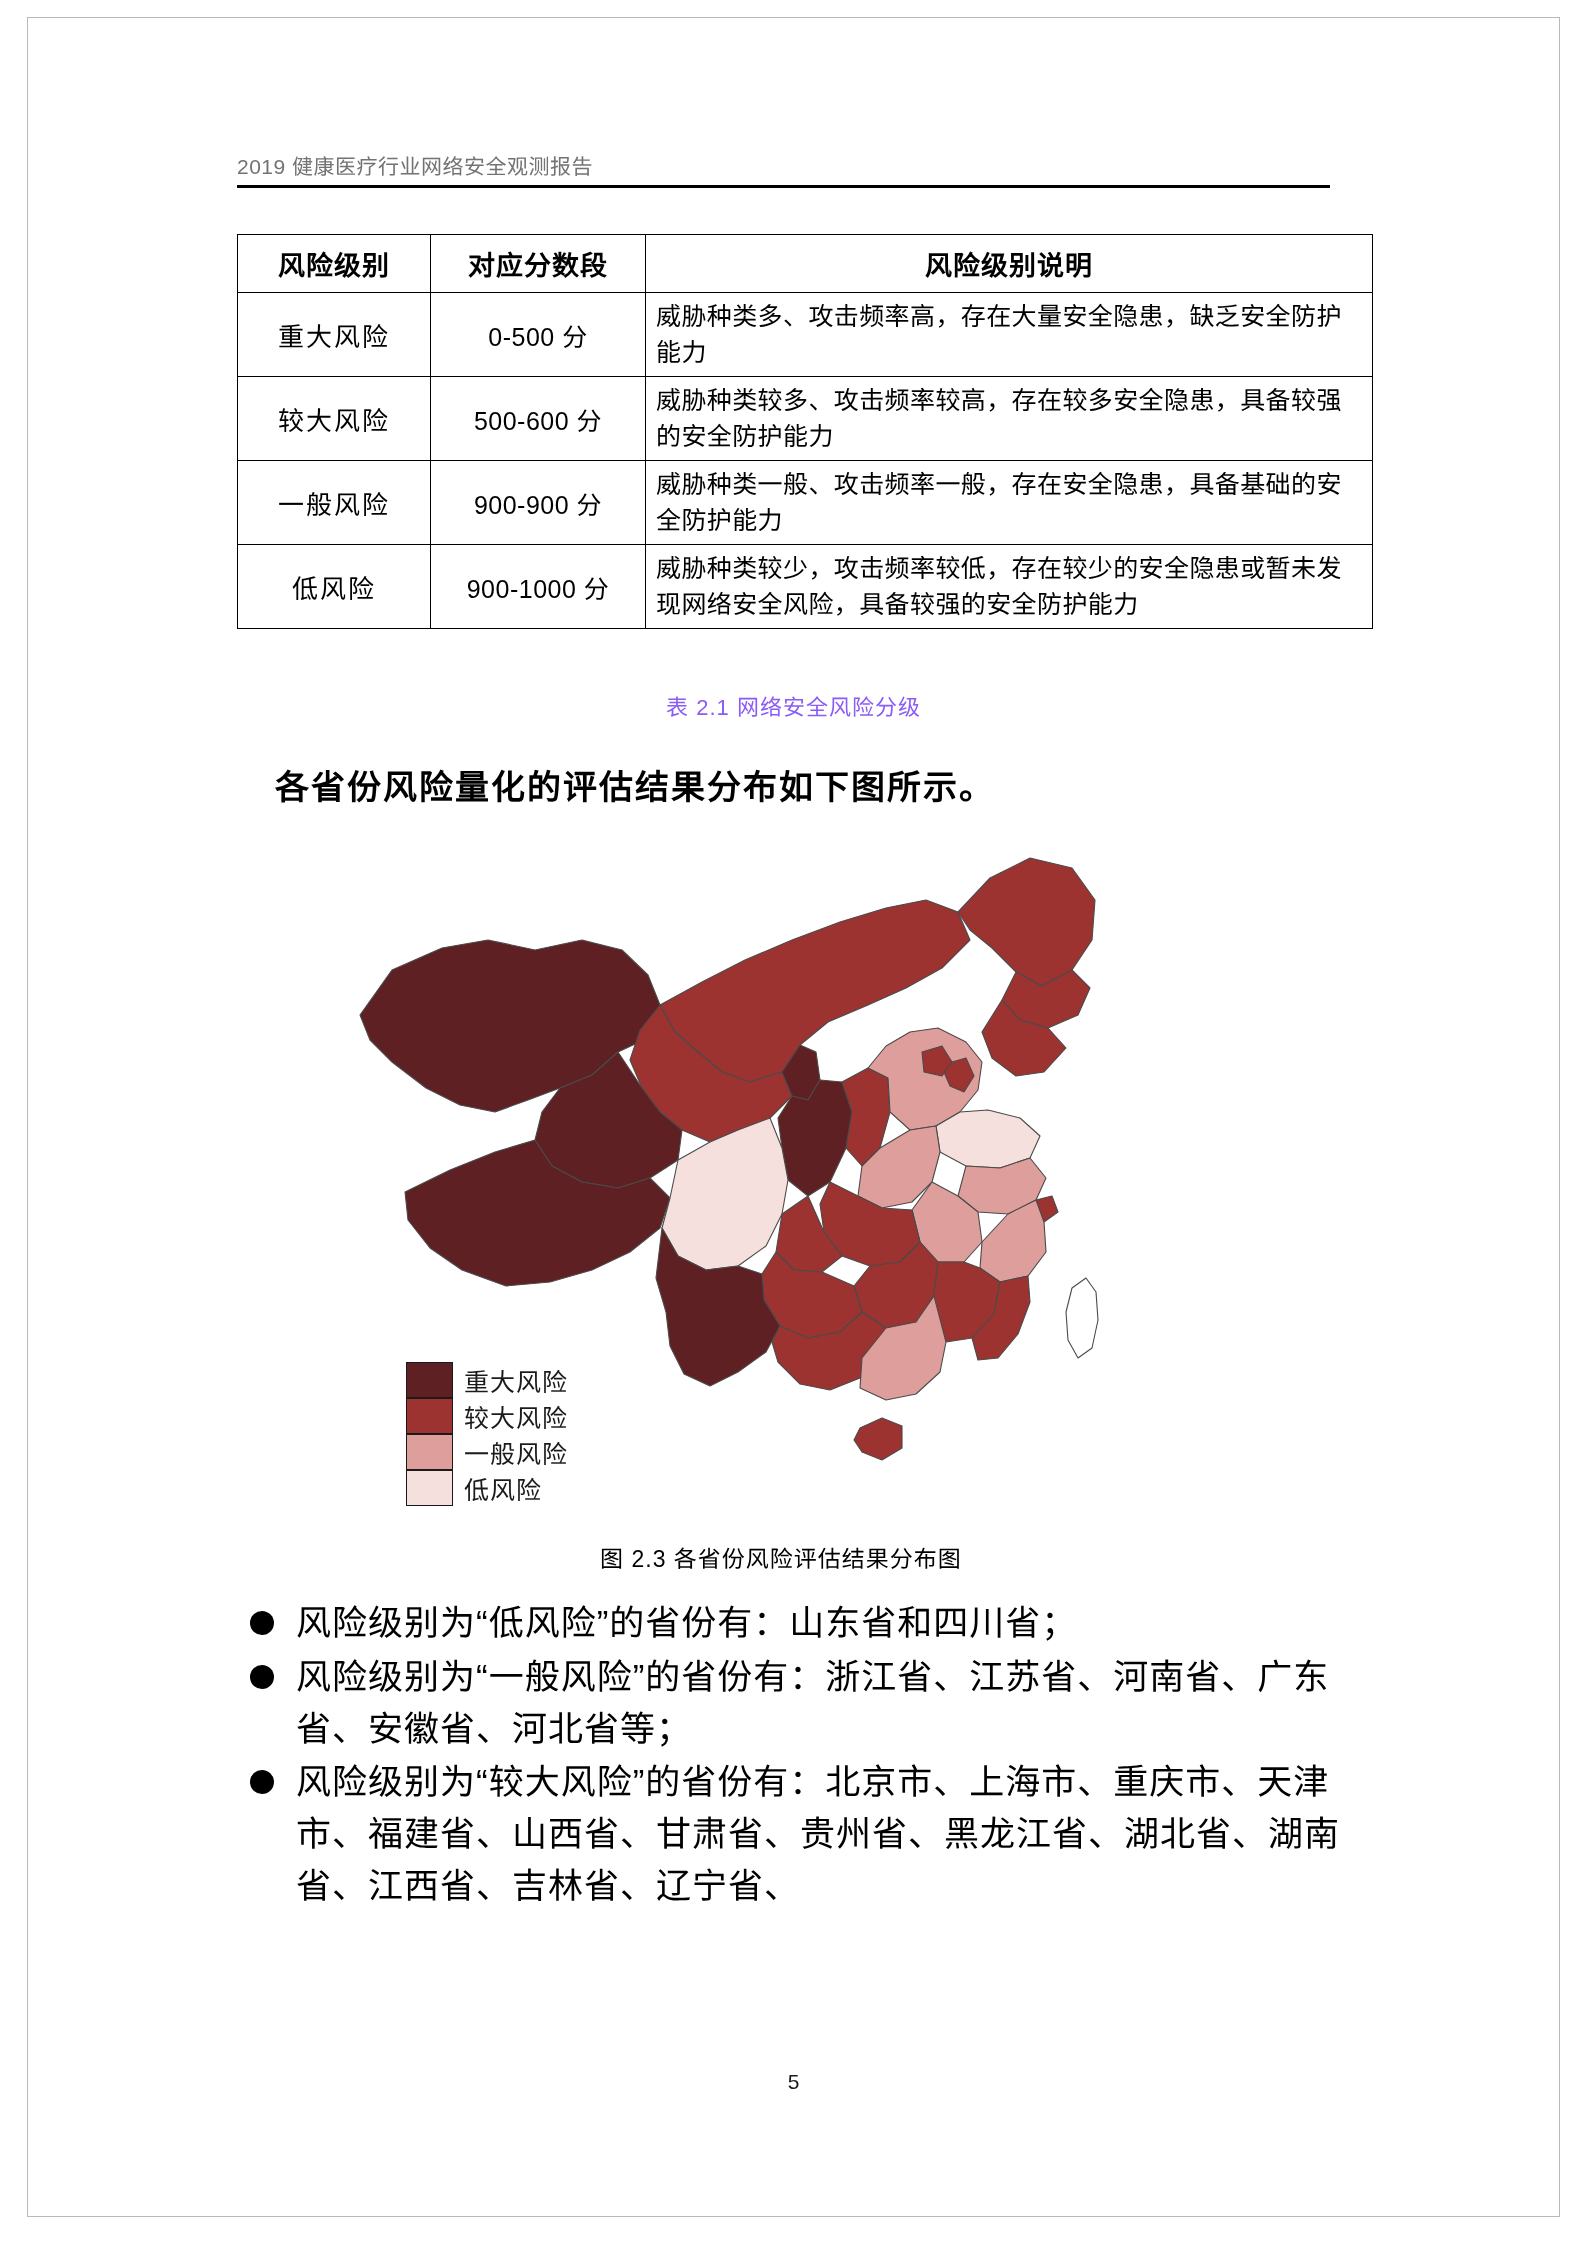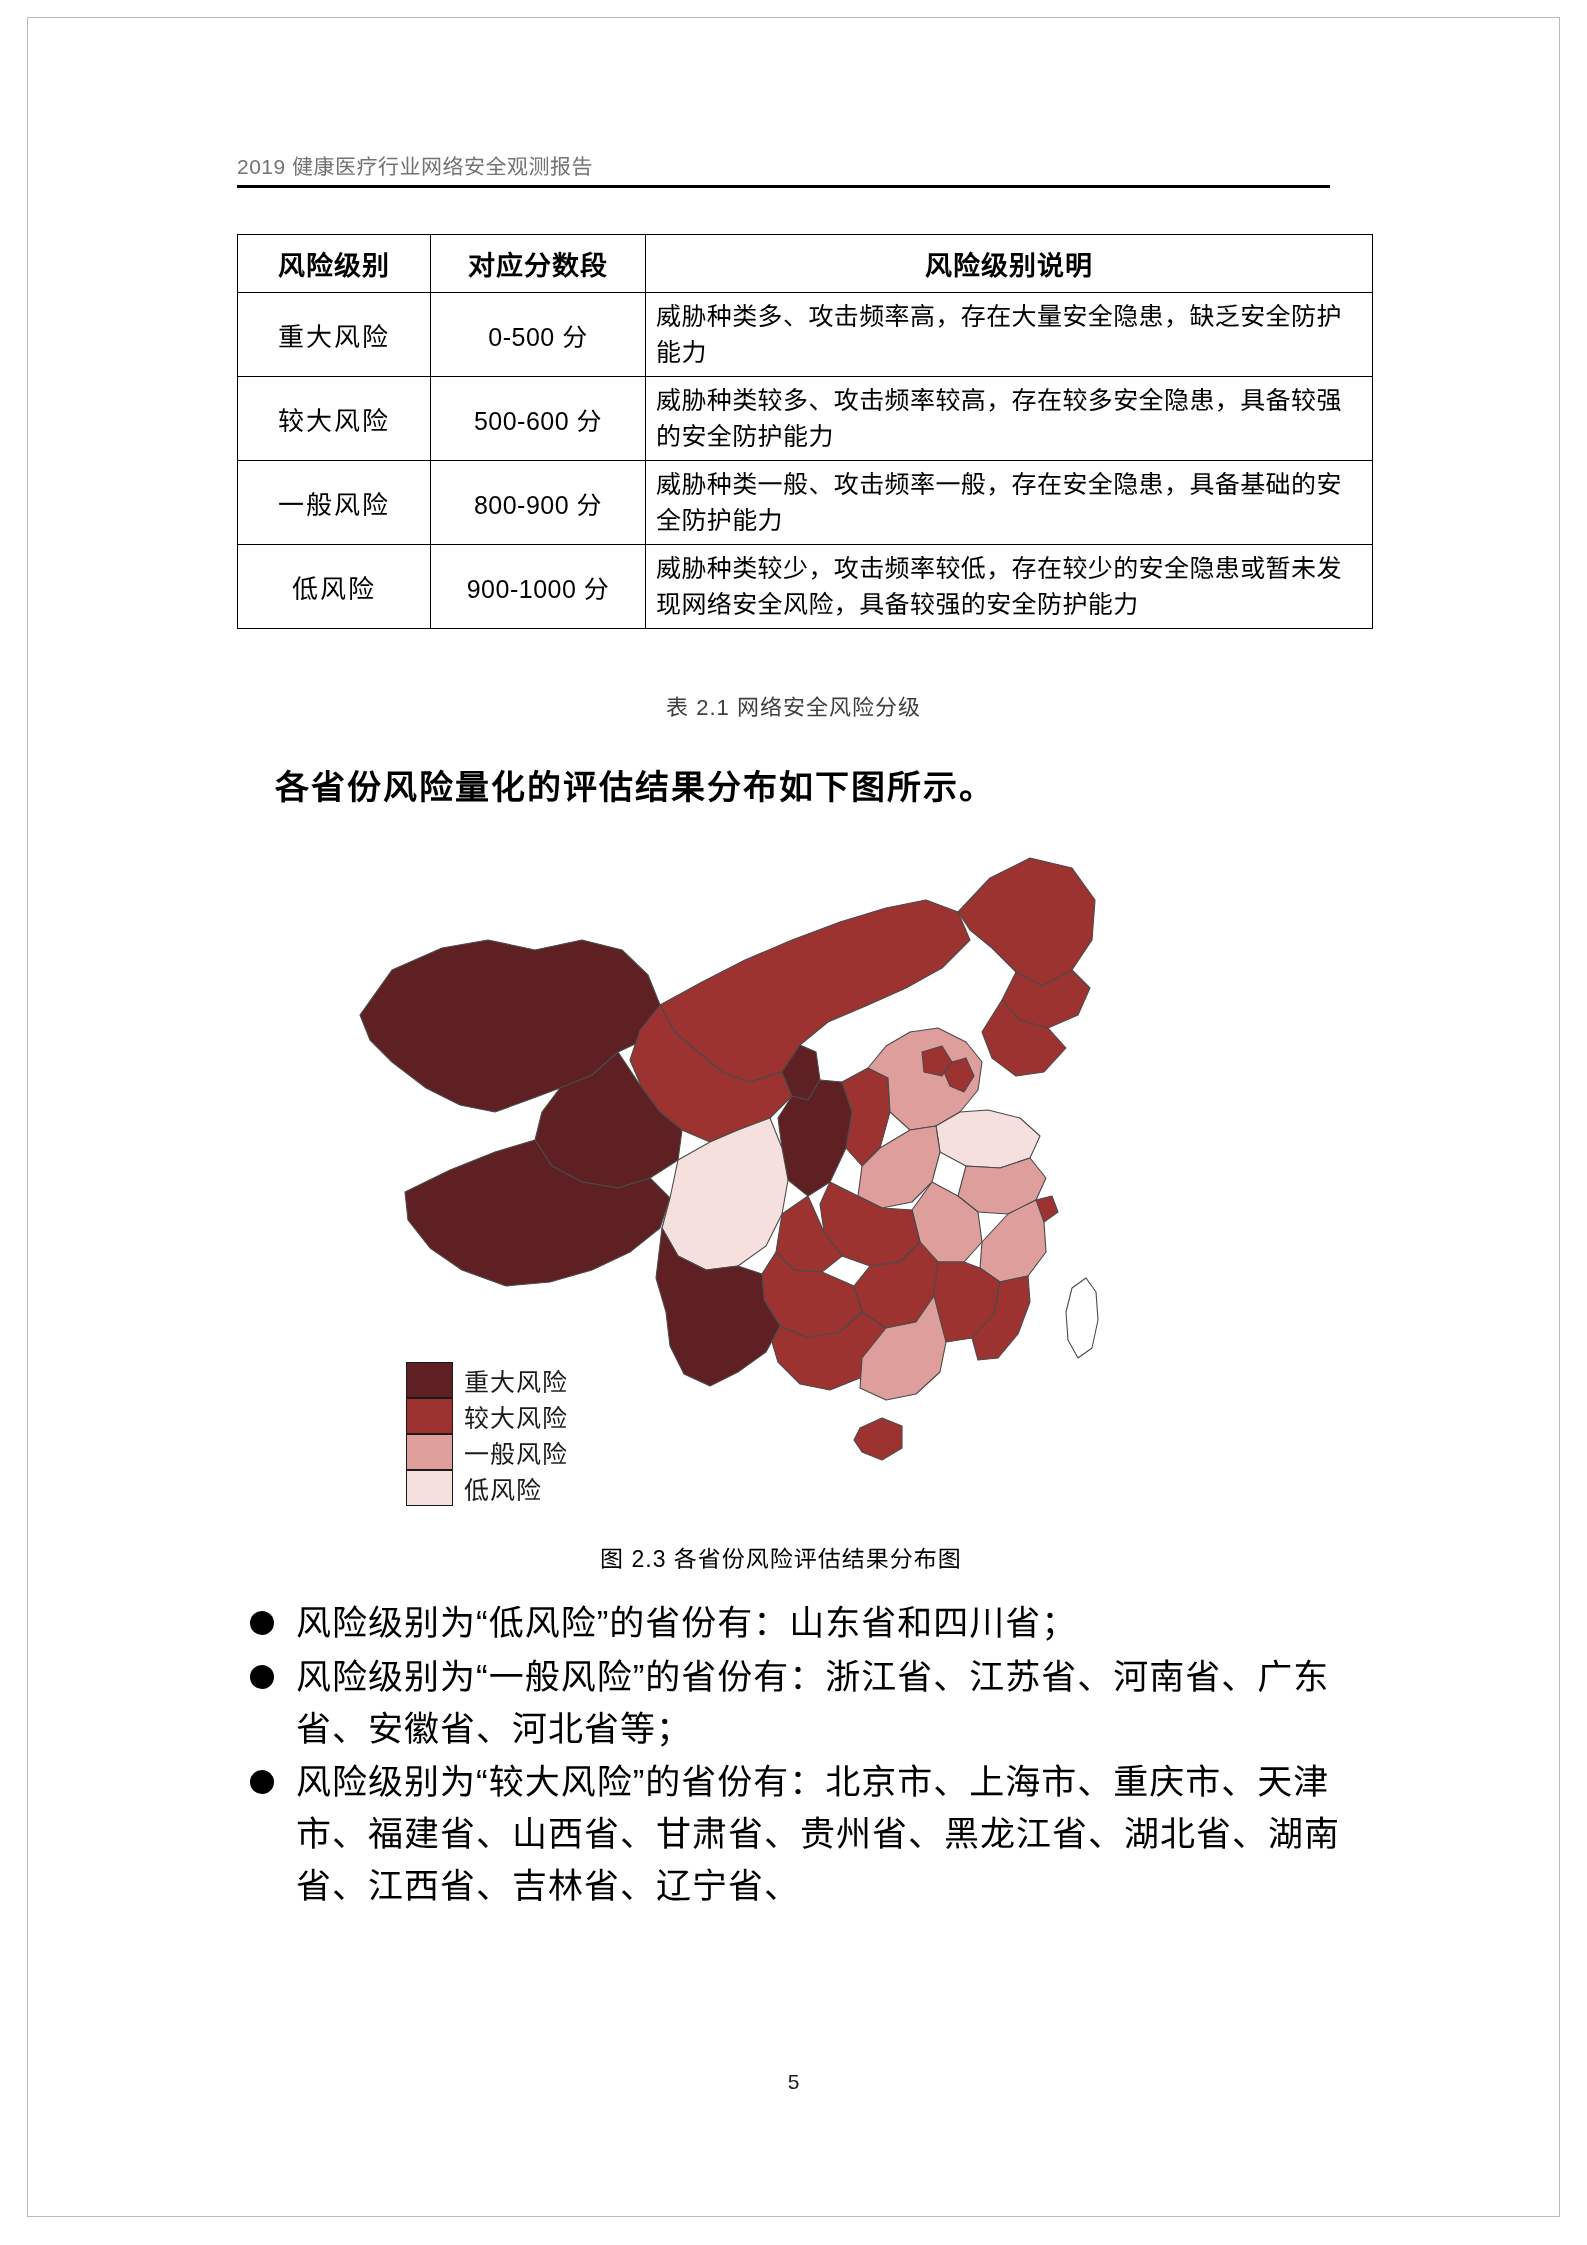--- a/index.html
+++ b/index.html
@@ -105,21 +105,21 @@
     letter-spacing: 0.4px;
   }
 
   .table-caption {
     position: absolute;
     left: 0;
     top: 689px;
     width: 1587px;
     text-align: center;
     font-size: 22px;
-    color: #404040;
+    color: #8b5cf6;
     letter-spacing: 1px;
   }
 
   
   .lead-line {
     position: absolute;
     left: 0;
     top: 760px;
     width: 1270px;
     text-align: center;
@@ -255,21 +255,21 @@
           <td class="cell-score">0-500 分</td>
           <td class="cell-desc">威胁种类多、攻击频率高，存在大量安全隐患，缺乏安全防护能力</td>
         </tr>
         <tr>
           <td class="cell-level">较大风险</td>
           <td class="cell-score">500-600 分</td>
           <td class="cell-desc">威胁种类较多、攻击频率较高，存在较多安全隐患，具备较强的安全防护能力</td>
         </tr>
         <tr>
           <td class="cell-level">一般风险</td>
-          <td class="cell-score">800-900 分</td>
+          <td class="cell-score">900-900 分</td>
           <td class="cell-desc">威胁种类一般、攻击频率一般，存在安全隐患，具备基础的安全防护能力</td>
         </tr>
         <tr>
           <td class="cell-level">低风险</td>
           <td class="cell-score">900-1000 分</td>
           <td class="cell-desc">威胁种类较少，攻击频率较低，存在较少的安全隐患或暂未发现网络安全风险，具备较强的安全防护能力</td>
         </tr>
       </tbody>
     </table>
 

